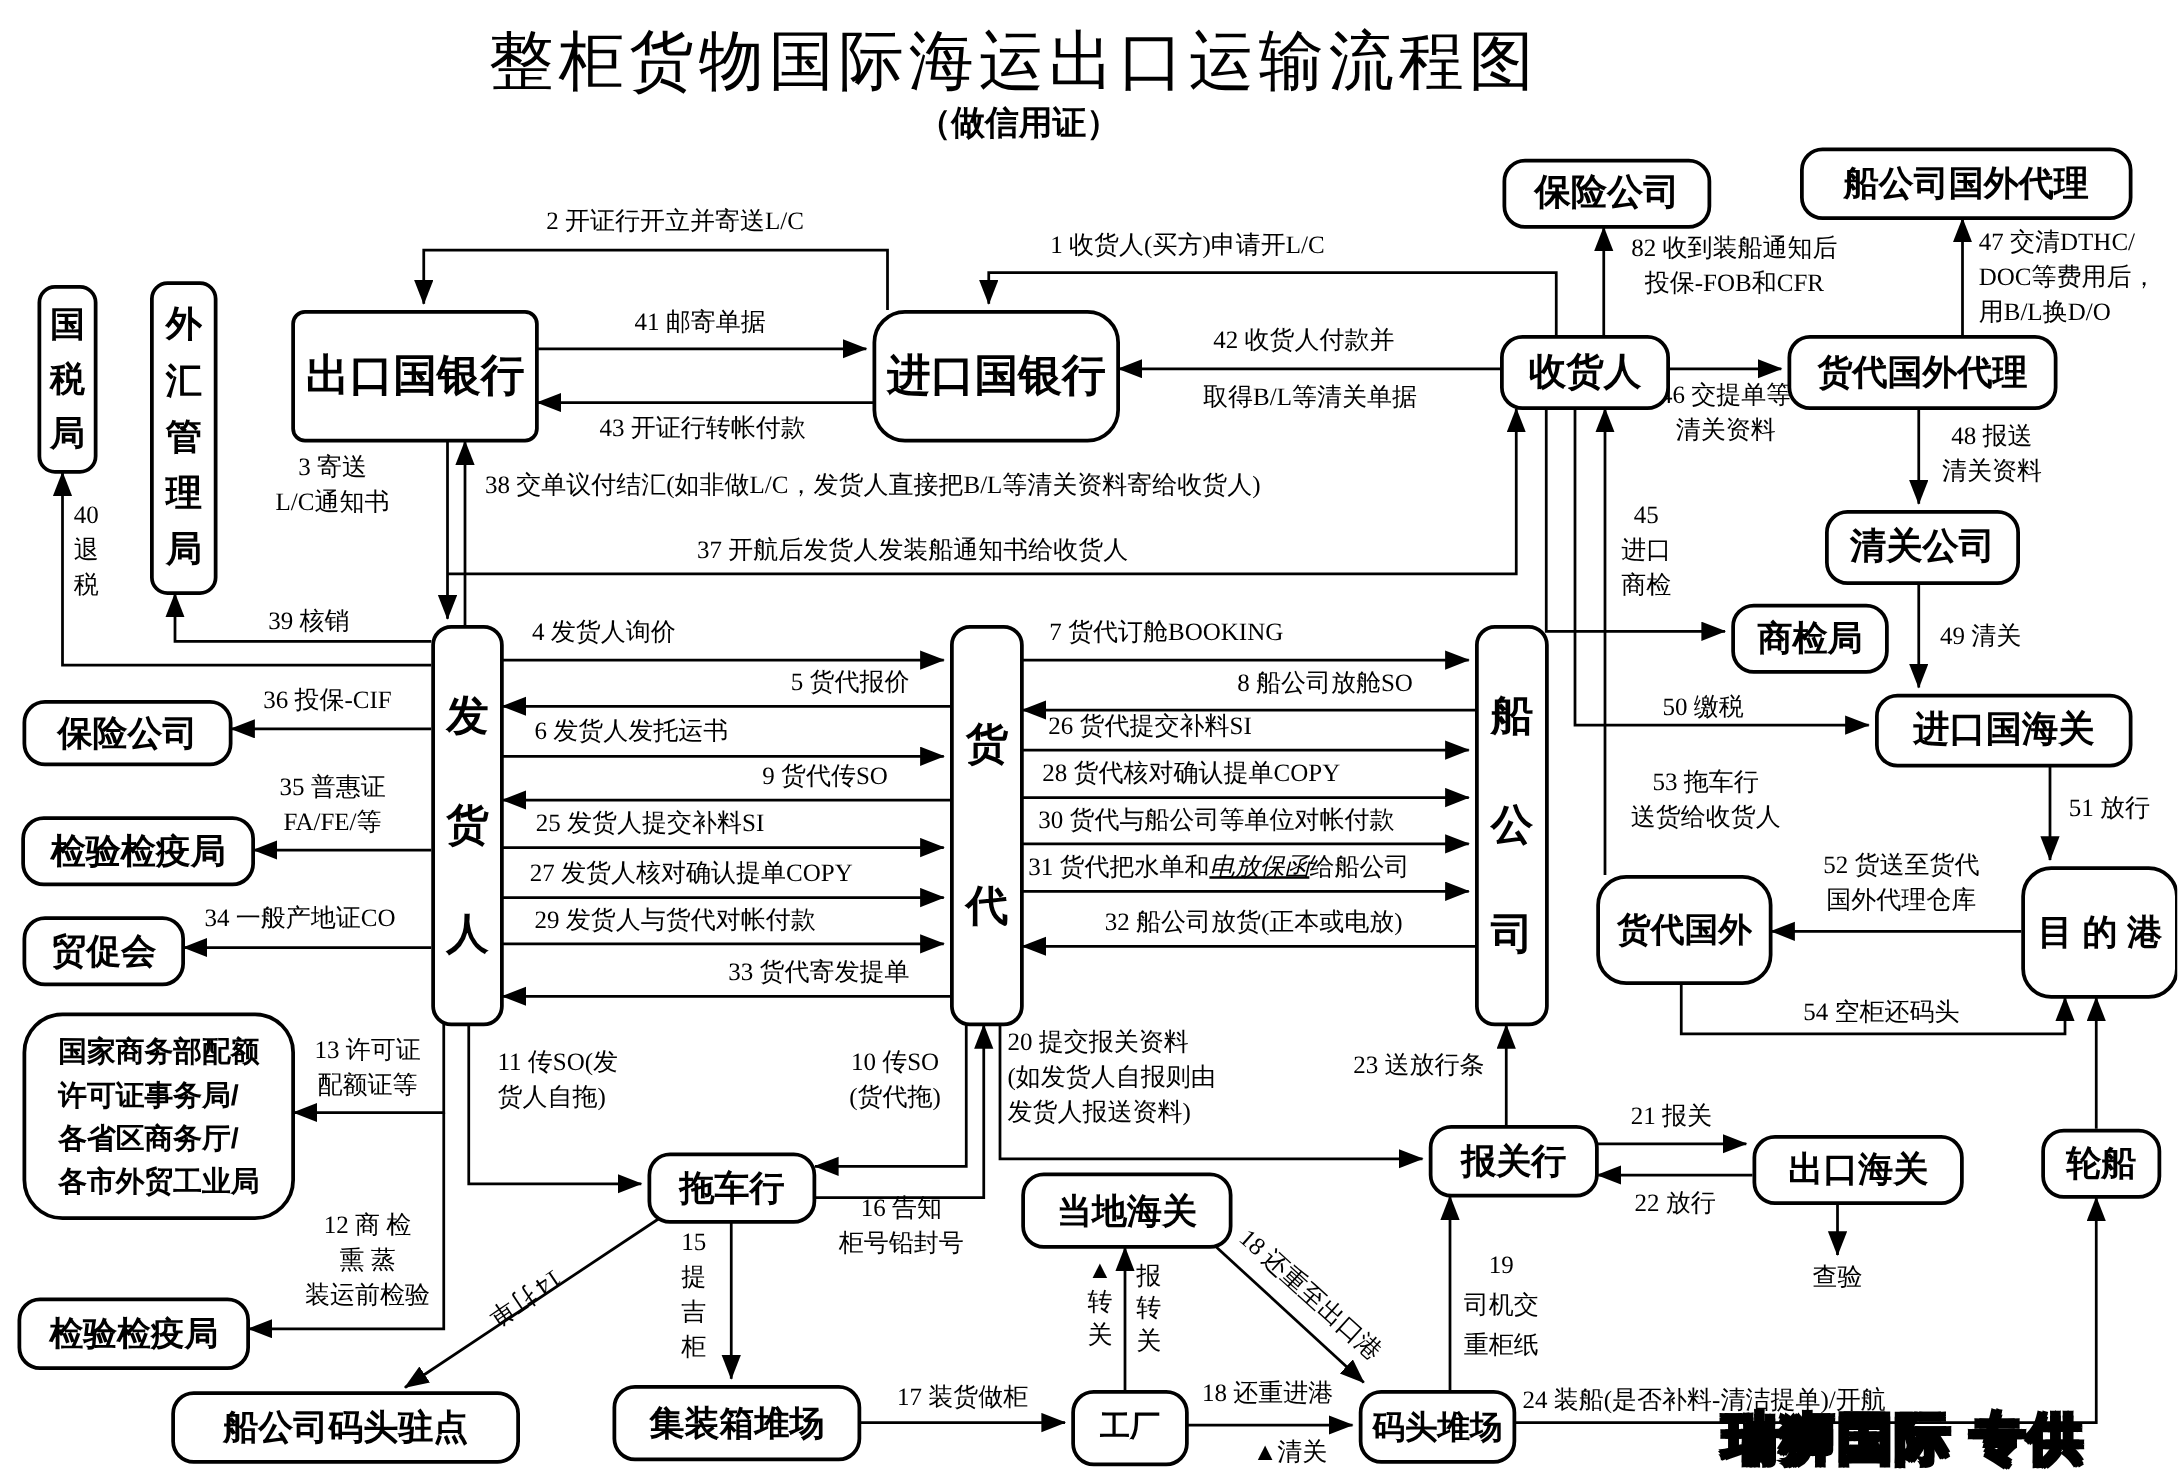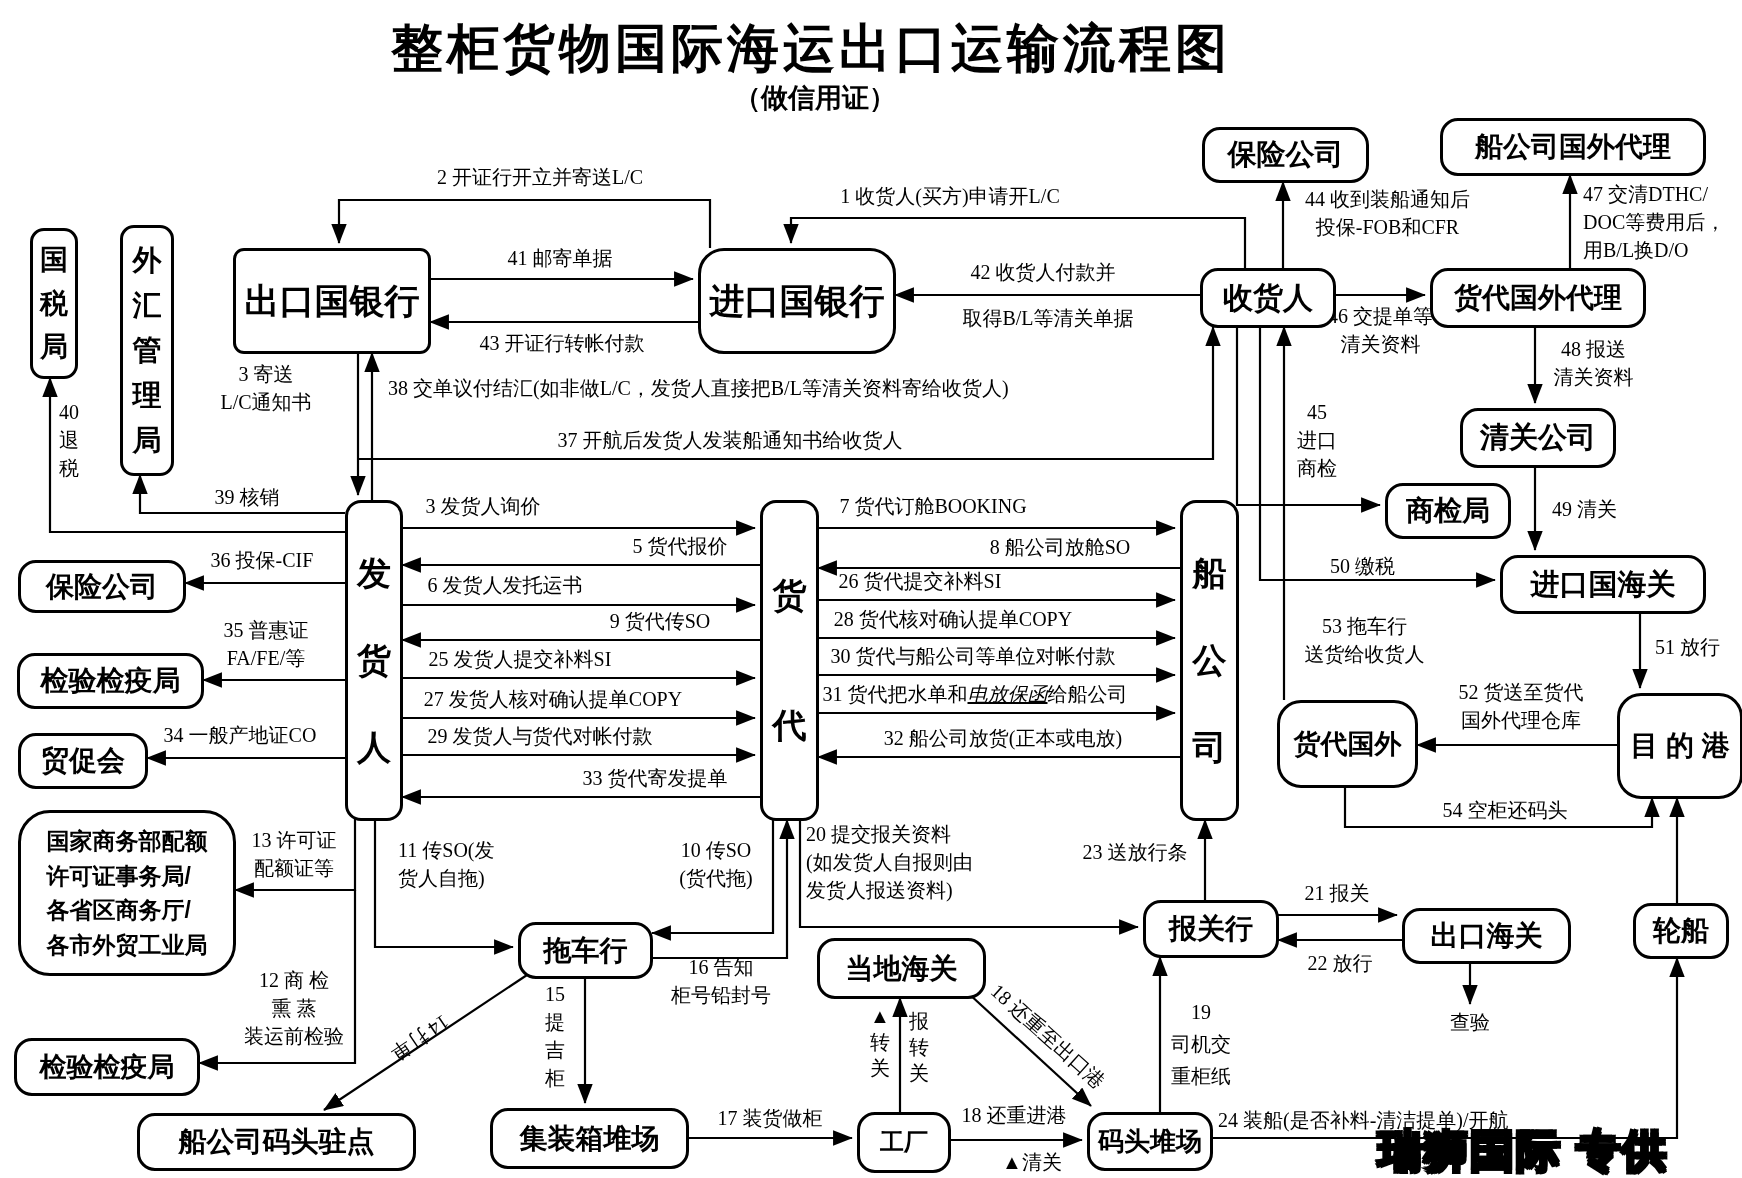--- a/index.html
+++ b/index.html
@@ -7,21 +7,21 @@
          font-family:"Liberation Sans",sans-serif;color:#000}
   svg.wires{position:absolute;left:0;top:0;z-index:0}
   .node{position:absolute;display:flex;align-items:center;justify-content:center;
         border:3.5px solid #000;border-radius:18px;background:#fff;font-weight:900;
         text-align:left;white-space:pre-line;z-index:2;line-height:1.35;
         font-family:"Liberation Sans",sans-serif}
   .lbl{position:absolute;white-space:pre-line;z-index:1;font-size:20px;line-height:1.4;
        text-align:center;font-family:"Liberation Serif",serif}
   .c{transform:translate(-50%,-50%)}
   .title{position:absolute;left:811px;top:14px;transform:translateX(-50%);
-         font-size:52px;font-weight:700;letter-spacing:4px;white-space:nowrap;z-index:3}
+         font-size:52px;font-weight:400;letter-spacing:4px;white-space:nowrap;z-index:3}
   .subtitle{position:absolute;left:815px;top:80px;transform:translateX(-50%);
             font-size:27px;font-weight:900;z-index:3}
   .wm{position:absolute;left:1378px;top:1122px;font-size:44px;font-weight:900;z-index:4;
       color:#fff;letter-spacing:2px;-webkit-text-stroke:2.5px #000;
       text-shadow:2px 2px 0 #000,-2px -2px 0 #000,2px -2px 0 #000,-2px 2px 0 #000}
   .em{text-decoration:underline;font-style:italic}
 </style>
 </head>
 <body>
 
@@ -142,21 +142,21 @@
   <div class="node" style="left:1617px;top:693px;width:120px;height:100px;font-size:28px;border-radius:24px">目 的 港</div>
   <div class="node" style="left:1277px;top:700px;width:135px;height:82px;font-size:27px;border-radius:24px">货代国外</div>
   <div class="node" style="left:1633px;top:903px;width:90px;height:50px;font-size:28px">轮船</div>
 
   <div class="lbl c" style="left:540px;top:177px">2 开证行开立并寄送L/C</div>
   <div class="lbl c" style="left:950px;top:196px">1 收货人(买方)申请开L/C</div>
   <div class="lbl c" style="left:560px;top:258px">41 邮寄单据</div>
   <div class="lbl c" style="left:562px;top:343px">43 开证行转帐付款</div>
   <div class="lbl c" style="left:1043px;top:272px">42 收货人付款并</div>
   <div class="lbl c" style="left:1048px;top: 318px">取得B/L等清关单据</div>
-  <div class="lbl" style="left:1295px;top:185px;width:185px">44 收到装船通知后
+  <div class="lbl" style="left:1295px;top:185px;width:185px">82 收到装船通知后
 投保-FOB和CFR</div>
   <div class="lbl" style="left:1583px;top:180px;text-align:left">47 交清DTHC/
 DOC等费用后，
 用B/L换D/O</div>
   <div class="lbl" style="left:1328px;top:302px;width:105px">46 交提单等
 清关资料</div>
   <div class="lbl" style="left:1546px;top:335px;width:95px">48 报送
 清关资料</div>
   <div class="lbl" style="left:1552px;top:495px">49 清关</div>
   <div class="lbl" style="left:1655px;top:633px">51 放行</div>
@@ -211,21 +211,21 @@
 关</div>
   <div class="lbl c" style="left:1048px;top:1036px;transform:translate(-50%,-50%) rotate(42deg);white-space:nowrap">18 还重至出口港</div>
   <div class="lbl" style="left:1168px;top:996px;width:66px;line-height:1.6">19
 司机交
 重柜纸</div>
   <div class="lbl" style="left:1218px;top:1106px;text-align:center">24 装船(是否补料-清洁提单)/开航</div>
   <div class="lbl c" style="left:1470px;top:1022px">查验</div>
   <div class="lbl c" style="left:1337px;top:893px">21 报关</div>
   <div class="lbl c" style="left:1340px;top:963px">22 放行</div>
   <div class="lbl c" style="left:1135px;top:852px">23 送放行条</div>
-  <div class="lbl c" style="left:483px;top:506px">3 发货人询价</div>
+  <div class="lbl c" style="left:483px;top:506px">4 发货人询价</div>
   <div class="lbl c" style="left:680px;top:546px">5 货代报价</div>
   <div class="lbl c" style="left:505px;top:585px">6 发货人发托运书</div>
   <div class="lbl c" style="left:660px;top:621px">9 货代传SO</div>
   <div class="lbl c" style="left:520px;top:659px">25 发货人提交补料SI</div>
   <div class="lbl c" style="left:553px;top:699px">27 发货人核对确认提单COPY</div>
   <div class="lbl c" style="left:540px;top:736px">29 发货人与货代对帐付款</div>
   <div class="lbl c" style="left:655px;top:778px">33 货代寄发提单</div>
   <div class="lbl c" style="left:933px;top:506px">7 货代订舱BOOKING</div>
   <div class="lbl c" style="left:1060px;top:547px">8 船公司放舱SO</div>
   <div class="lbl c" style="left:920px;top:581px">26 货代提交补料SI</div>

